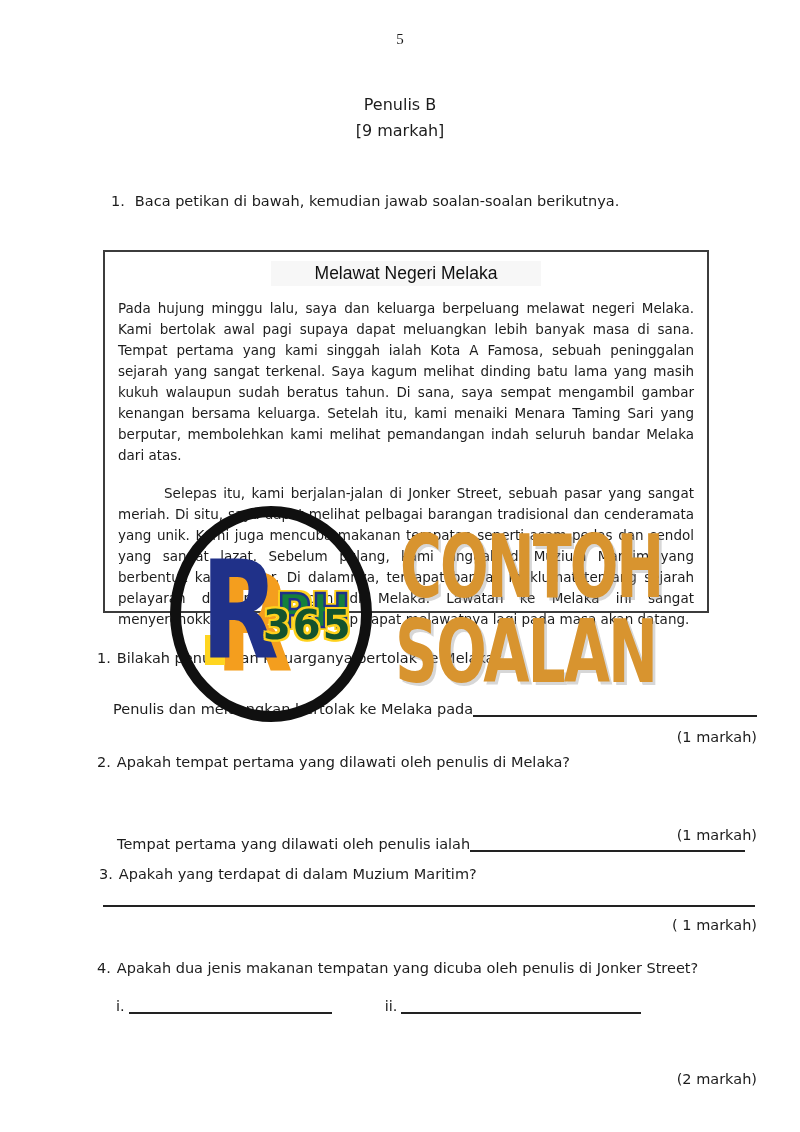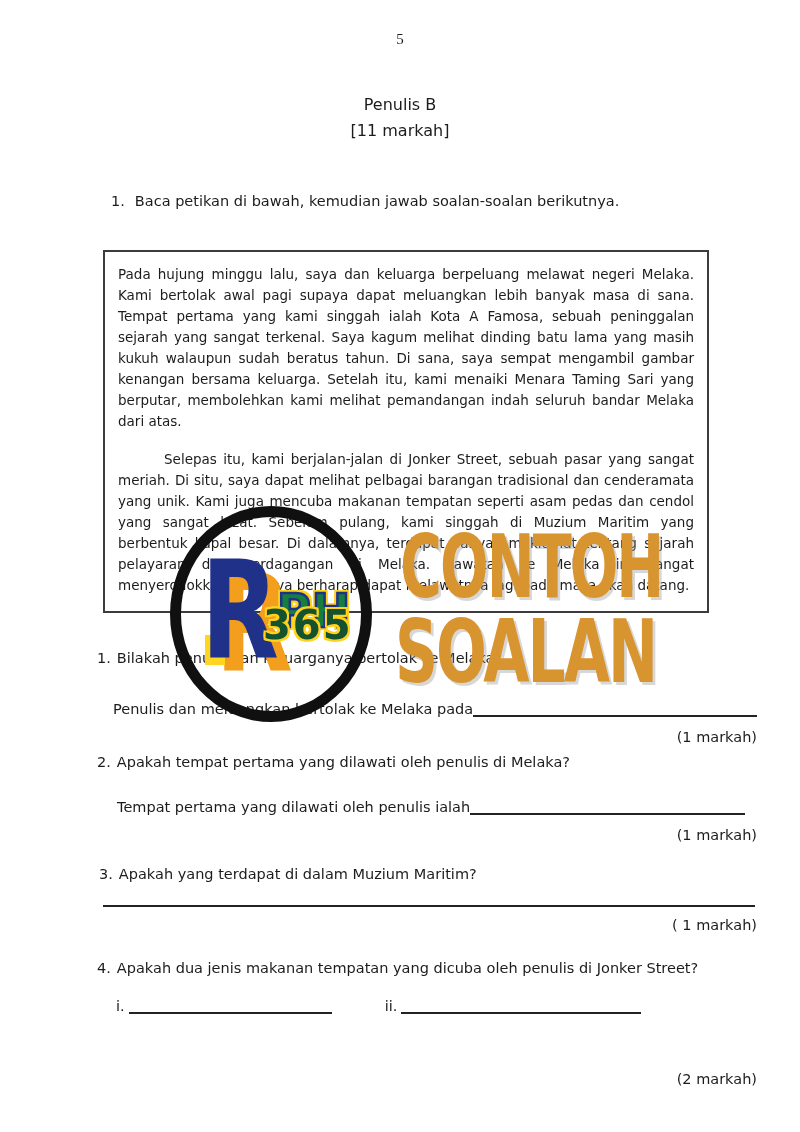--- a/index.html
+++ b/index.html
@@ -74,44 +74,47 @@
   }
 </style>
 </head>
 <body>
 
 <div class="page">
 
   <div class="abs center page-num" style="top:31px;">5</div>
 
   <div class="abs center hdr" style="top:95px;">Penulis B</div>
-  <div class="abs center hdr" style="top:121px;">[11 markah]</div>
+  <div class="abs center hdr" style="top:121px;">[9 markah]</div>
 
   <div class="abs instruction">
     <span class="qnum">1.</span><span>Baca petikan di bawah, kemudian jawab soalan-soalan berikutnya.</span>
   </div>
 
   <div class="abs passage-box">
+    <div class="passage-title">
+      <span>Melawat Negeri Melaka</span>
+    </div>
     <p class="passage-p">Pada hujung minggu lalu, saya dan keluarga berpeluang melawat negeri Melaka. Kami bertolak awal pagi supaya dapat meluangkan lebih banyak masa di sana. Tempat pertama yang kami singgah ialah Kota A Famosa, sebuah peninggalan sejarah yang sangat terkenal. Saya kagum melihat dinding batu lama yang masih kukuh walaupun sudah beratus tahun. Di sana, saya sempat mengambil gambar kenangan bersama keluarga. Setelah itu, kami menaiki Menara Taming Sari yang berputar, membolehkan kami melihat pemandangan indah seluruh bandar Melaka dari atas.</p>
     <p class="passage-p indent">Selepas itu, kami berjalan-jalan di Jonker Street, sebuah pasar yang sangat meriah. Di situ, saya dapat melihat pelbagai barangan tradisional dan cenderamata yang unik. Kami juga mencuba makanan tempatan seperti asam pedas dan cendol yang sangat lazat. Sebelum pulang, kami singgah di Muzium Maritim yang berbentuk kapal besar. Di dalamnya, terdapat banyak maklumat tentang sejarah pelayaran dan perdagangan di Melaka. Lawatan ke Melaka ini sangat menyeronokkan dan saya berharap dapat melawatnya lagi pada masa akan datang.</p>
   </div>
 
   <div class="abs q" style="left:97px; top:650px;">
     <span class="qnum">1.</span><span>Bilakah penulis dan keluarganya bertolak ke Melaka?</span>
   </div>
   <div class="abs ans-row" style="left:113px; top:701px; width:644px;">
     <span>Penulis dan meluangkan bertolak ke Melaka pada</span>
     <span class="fill-line"></span>
   </div>
   <div class="abs marks" style="right:43px; top:729px;">(1 markah)</div>
 
   <div class="abs q" style="left:97px; top:754px;">
     <span class="qnum">2.</span><span>Apakah tempat pertama yang dilawati oleh penulis di Melaka?</span>
   </div>
-  <div class="abs ans-row" style="left:117px; top:799px; width:628px;">
+  <div class="abs ans-row" style="left:117px; top:836px; width:628px;">
     <span>Tempat pertama yang dilawati oleh penulis ialah</span>
     <span class="fill-line"></span>
   </div>
   <div class="abs marks" style="right:43px; top:827px;">(1 markah)</div>
 
   <div class="abs q" style="left:99px; top:866px;">
     <span class="qnum">3.</span><span>Apakah yang terdapat di dalam Muzium Maritim?</span>
   </div>
   <div class="abs blank-line" style="left:103px; top:885px; width:652px; height:22px;"></div>
   <div class="abs marks" style="right:43px; top:917px;">( 1 markah)</div>

